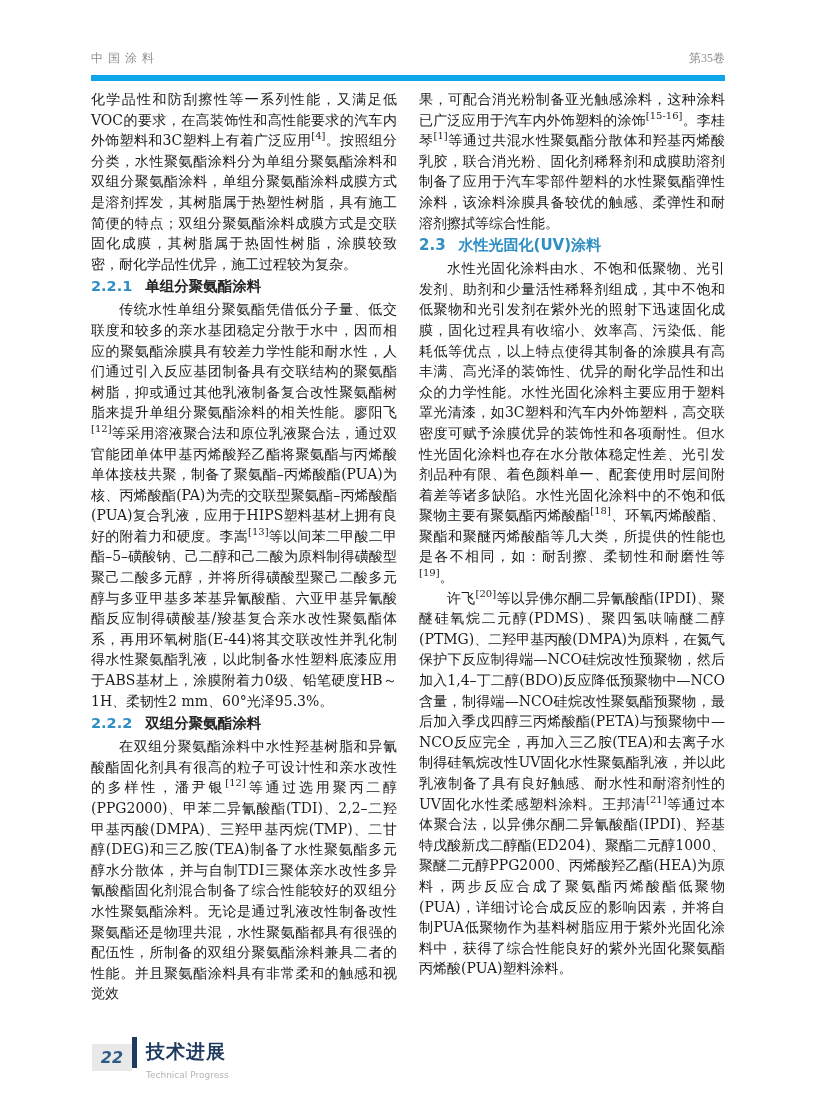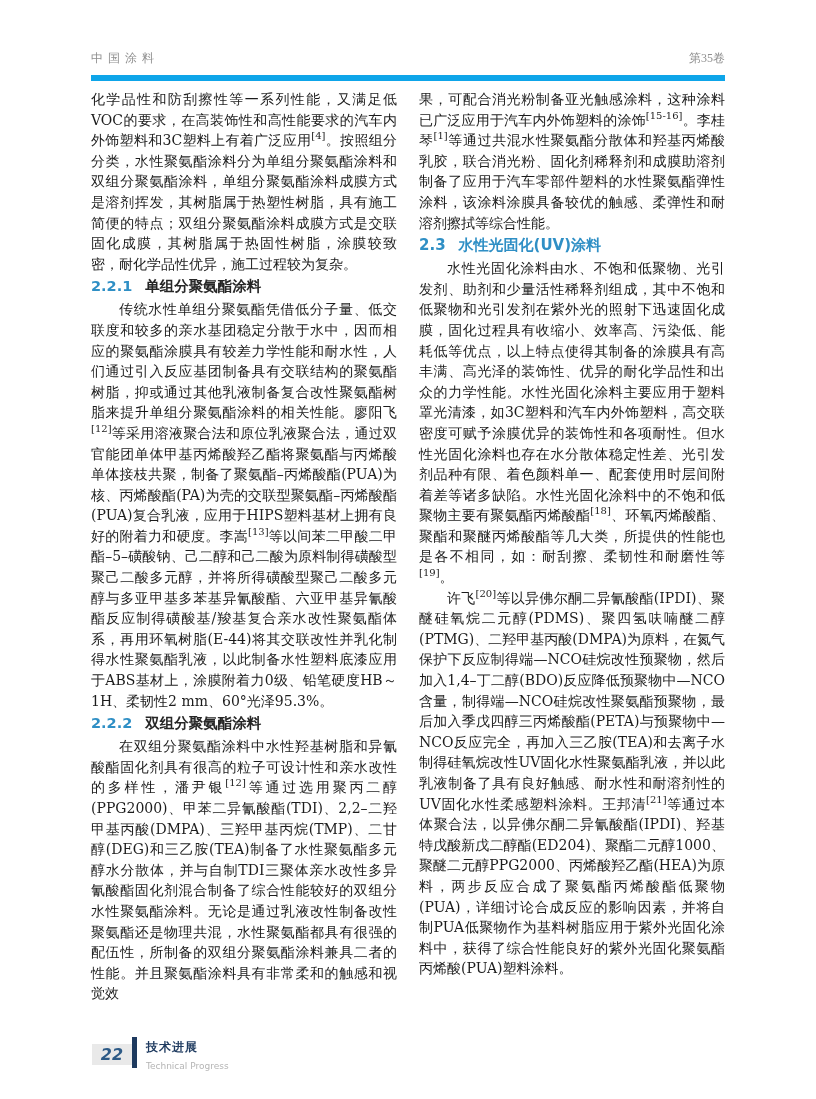--- a/index.html
+++ b/index.html
@@ -35,27 +35,27 @@
   .heading.h3 { font-size:14.5px; }
   .heading.h3 .htitle { color:#262626; }
   .heading.h2 { font-size:15px; }
   .heading.h2 .htitle { color:var(--accent_blue); }
   .footer {
     position:absolute; left:92px; top:1037px;
     display:flex; align-items:flex-start;
     font-family:"DejaVu Sans","Liberation Sans",sans-serif;
   }
   .pagenum {
-    margin-top:7px; width:40px; height:21px;
+    margin-top:7px; width:40px; height:27px;
     background:#e9e9e9; color:#2d5a86;
     font-style:italic; font-weight:bold; font-size:16px;
     display:flex; align-items:center; justify-content:center;
   }
   .footer-bar { width:5px; height:31px; background:var(--footer_navy); margin-right:9px; }
-  .sect-cn { color:var(--footer_navy); font-weight:bold; font-size:12px; letter-spacing:1px; margin-top:2px; }
+  .sect-cn { color:var(--footer_navy); font-weight:bold; font-size:19px; letter-spacing:1px; margin-top:2px; }
   .sect-en { color:#b5b5b5; font-size:9px; margin-top:5px; }
 </style>
 </head>
 <body>
 
 <div class="page">
 
   <div class="header">
     <span class="journal-title">中国涂料</span>
     <span class="volume-label">第35卷</span>

